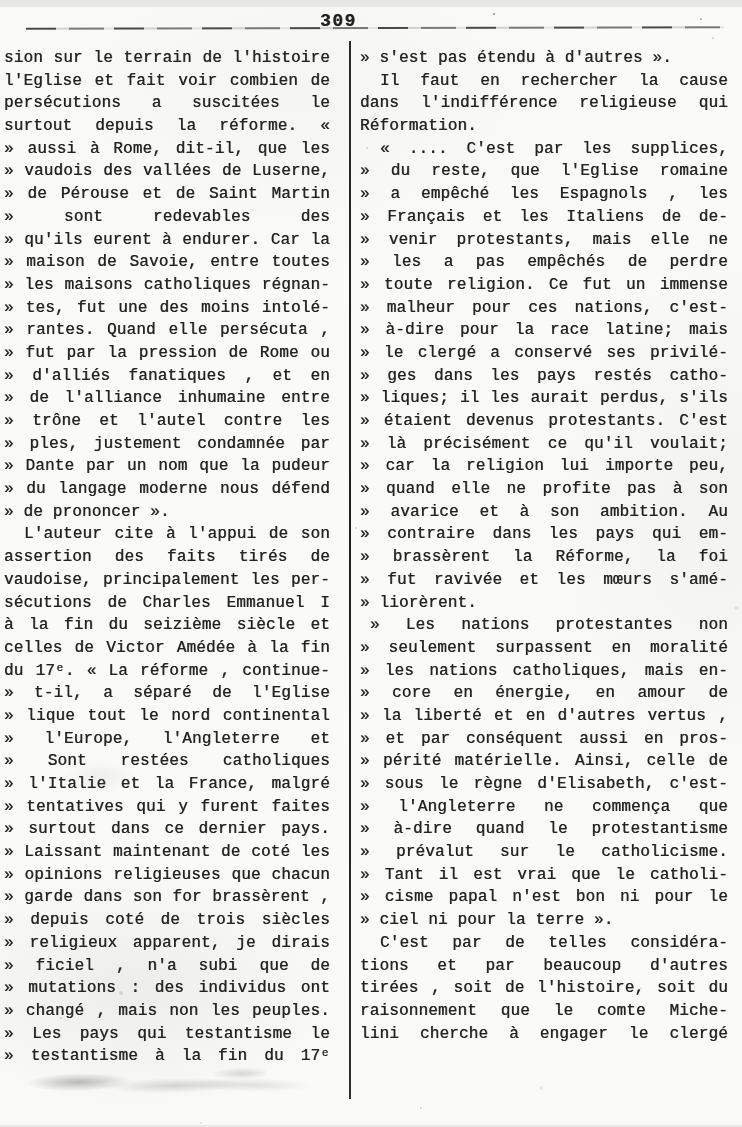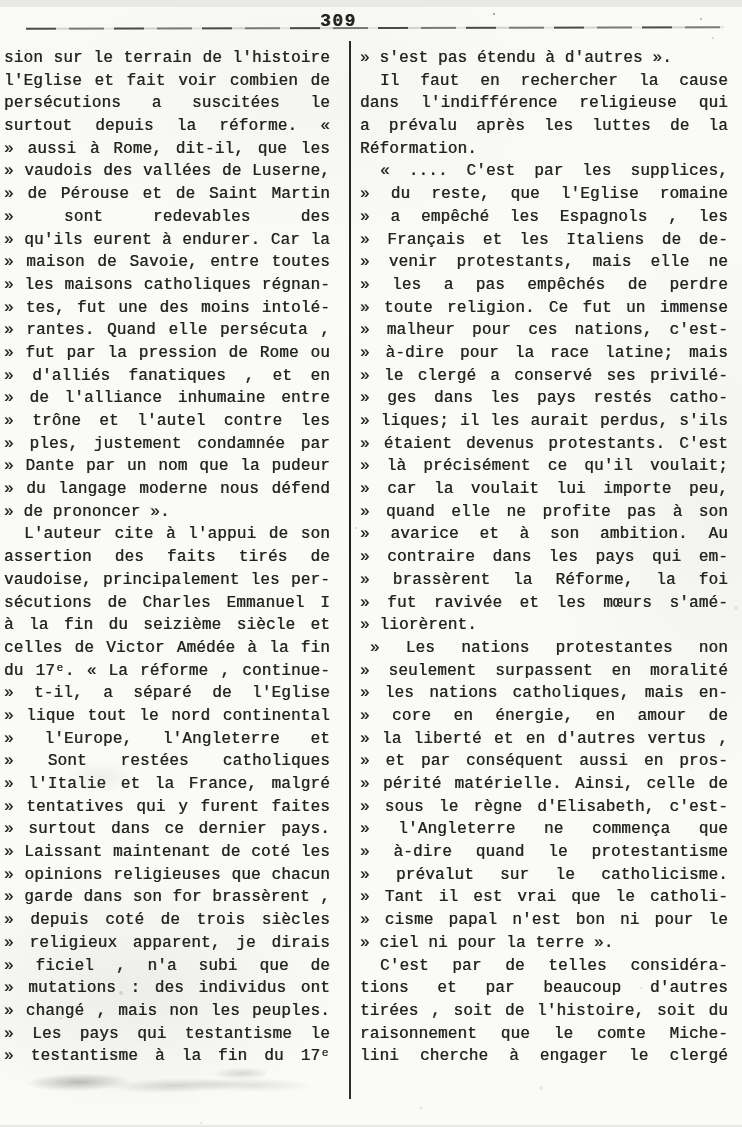--- a/index.html
+++ b/index.html
@@ -140,37 +140,36 @@
       <div class="line">» ficiel , n'a subi que de légères</div>
       <div class="line">» mutations : des individus ont</div>
       <div class="line">» changé , mais non les peuples.</div>
       <div class="line">» Les pays qui testantisme le pro-</div>
       <div class="line">» testantisme à la fin du 17ᵉ siècle</div>
     </div>
   <div class="col col-right" id="col-right">
       <div class="line end">» s'est pas étendu à d'autres ».</div>
       <div class="line indent">Il faut en rechercher la cause</div>
       <div class="line">dans l'indifférence religieuse qui</div>
-      <div class="line">a prévalu après les luttes de la</div>
       <div class="line end">Réformation.</div>
       <div class="line indent">« .... C'est par les supplices,</div>
       <div class="line">» du reste, que l'Eglise romaine</div>
       <div class="line">» a empêché les Espagnols , les</div>
       <div class="line">» Français et les Italiens de de-</div>
       <div class="line">» venir protestants, mais elle ne</div>
       <div class="line">» les a pas empêchés de perdre</div>
       <div class="line">» toute religion. Ce fut un immense</div>
       <div class="line">» malheur pour ces nations, c'est-</div>
       <div class="line">» à-dire pour la race latine; mais</div>
       <div class="line">» le clergé a conservé ses privilé-</div>
       <div class="line">» ges dans les pays restés catho-</div>
       <div class="line">» liques; il les aurait perdus, s'ils</div>
       <div class="line">» étaient devenus protestants. C'est</div>
       <div class="line">» là précisément ce qu'il voulait;</div>
-      <div class="line">» car la voulait lui importe peu,</div>
+      <div class="line">» car la religion lui importe peu,</div>
       <div class="line">» quand elle ne profite pas à son</div>
       <div class="line">» avarice et à son ambition. Au</div>
       <div class="line">» contraire dans les pays qui em-</div>
       <div class="line">» brassèrent la Réforme, la foi</div>
       <div class="line">» fut ravivée et les mœurs s'amé-</div>
       <div class="line end">» liorèrent.</div>
       <div class="line indent-sm">» Les nations protestantes non</div>
       <div class="line">» seulement surpassent en moralité</div>
       <div class="line">» les nations catholiques, mais en-</div>
       <div class="line">» core en énergie, en amour de</div>

